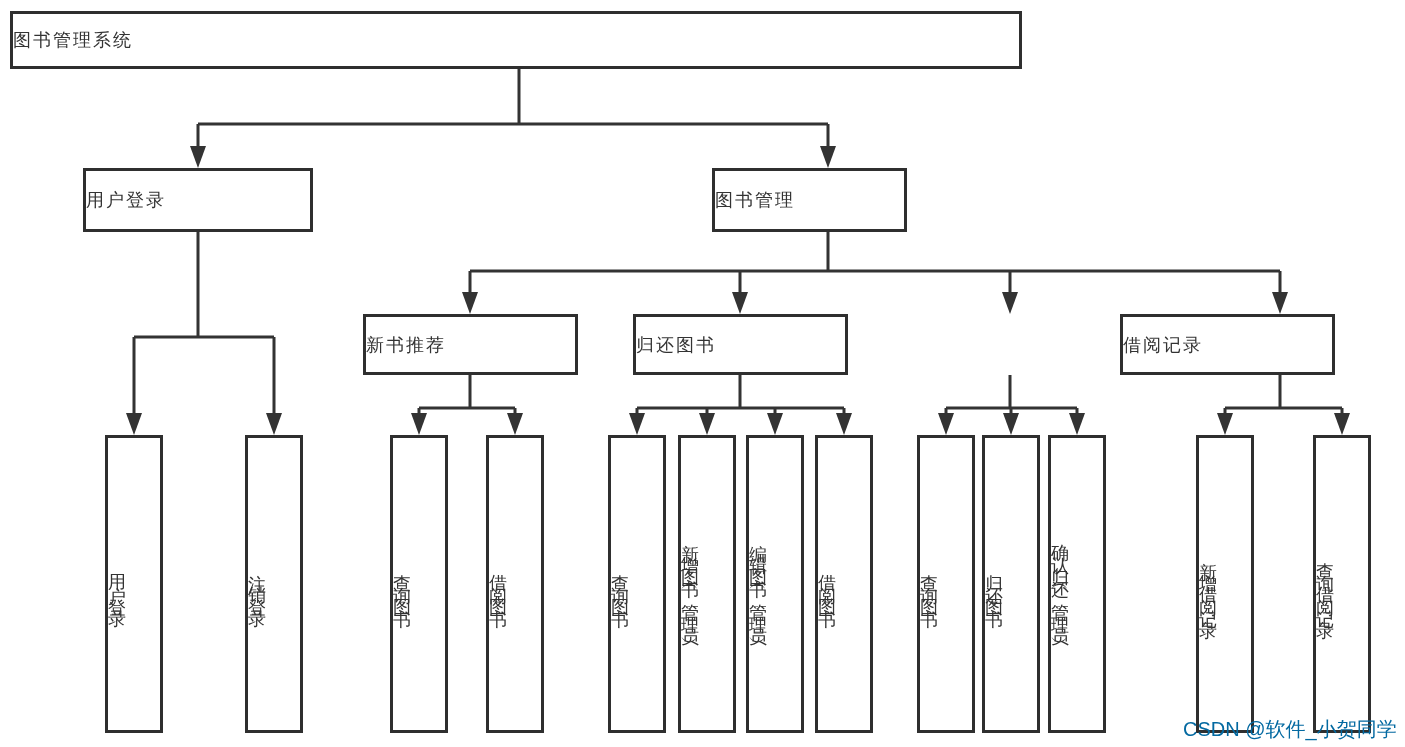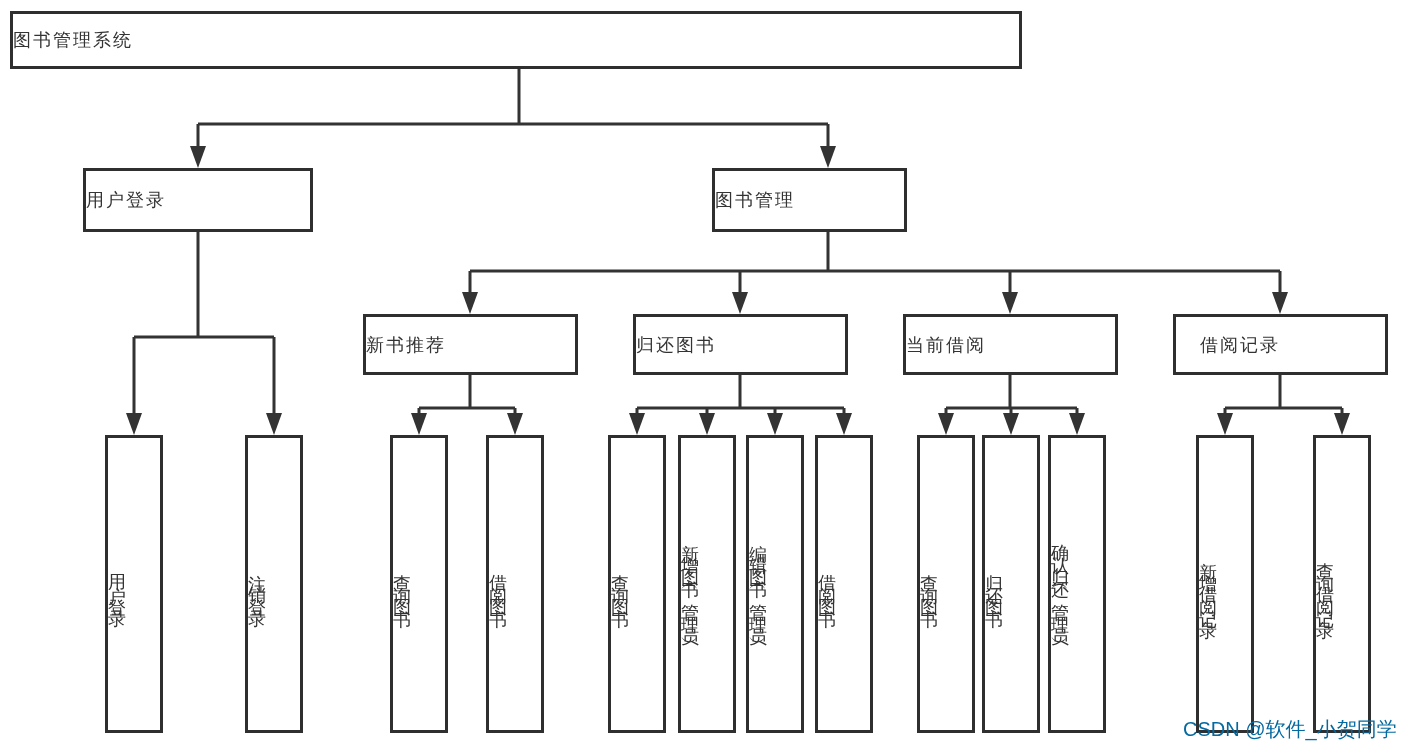--- a/index.html
+++ b/index.html
@@ -46,21 +46,21 @@
   }
   .root {
     left: 10px; top: 11px; width: 1012px; height: 58px;
   }
   .lvl2-user { left: 83px;  top: 168px; width: 230px; height: 64px; }
   .lvl2-mgmt { left: 712px; top: 168px; width: 195px; height: 64px; }
   .lvl3 { top: 314px; width: 215px; height: 61px; }
   .lvl3-nb { left: 363px; }
   .lvl3-bb { left: 633px; }
   .lvl3-cb { left: 903px; }
-  .lvl3-br { left: 1173px; padding-left: 24px; }
+  .lvl3-br { left: 1120px; }
   .leaf {
     top: 435px;
     width: 58px;
     height: 298px;
   }
   .leaf span {
     writing-mode: vertical-rl;
     text-orientation: mixed;
     font-size: 18px;
     letter-spacing: 12px;
@@ -141,23 +141,20 @@
   <div class="node node-h lvl2-mgmt">
     <span>图书管理</span>
   </div>
 
   <div class="node node-h lvl3 lvl3-nb">
     <span>新书推荐</span>
   </div>
   <div class="node node-h lvl3 lvl3-bb">
     <span>归还图书</span>
   </div>
-  <div class="node node-h lvl3 lvl3-cb">
-    <span>当前借阅</span>
-  </div>
   <div class="node node-h lvl3 lvl3-br">
     <span>借阅记录</span>
   </div>
 
   <div class="node leaf lf-1">
     <span>用户登录</span>
   </div>
   <div class="node leaf lf-2">
     <span>注销登录</span>
   </div>

